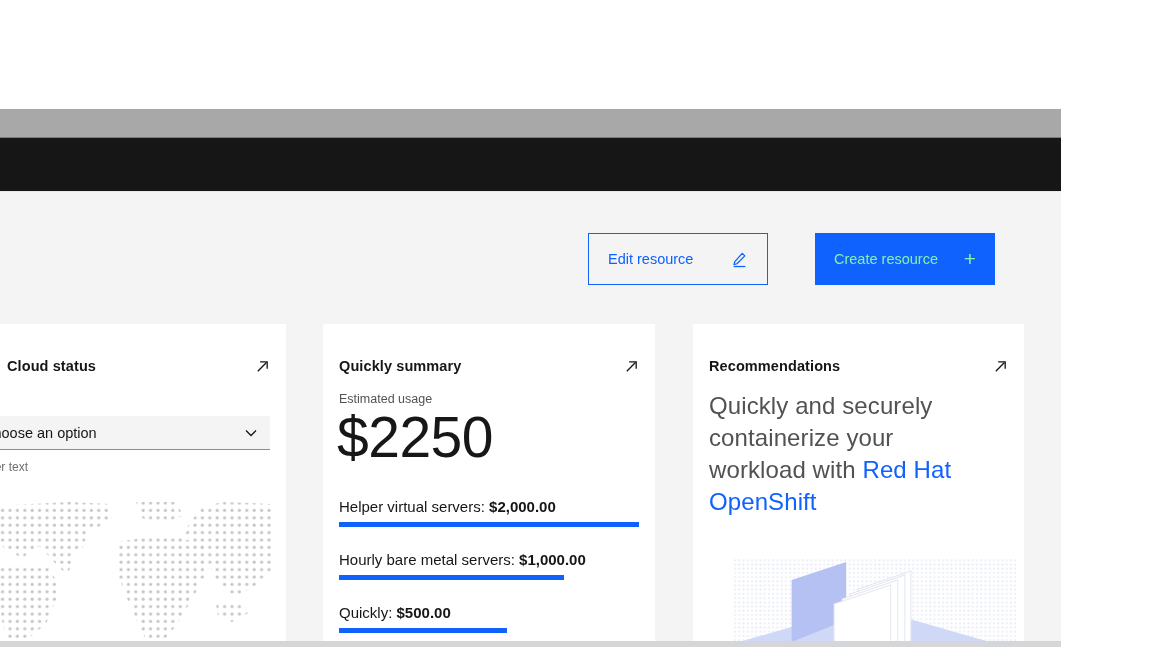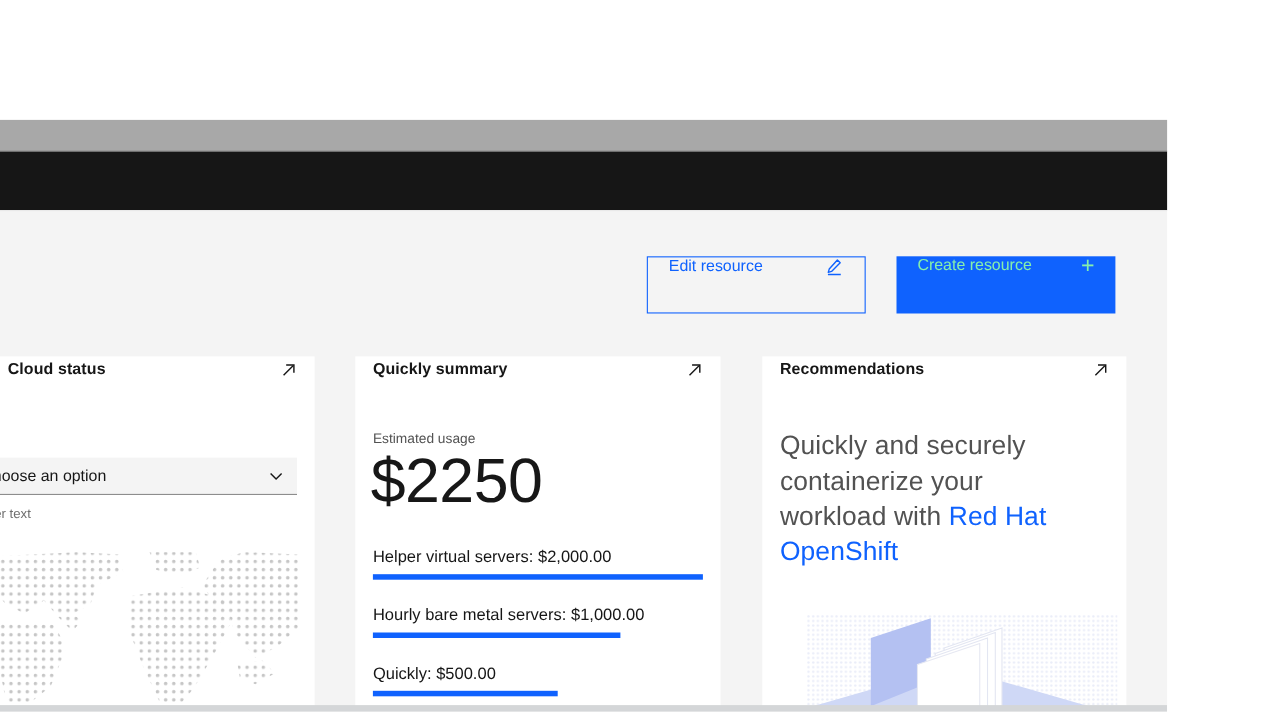--- a/index.html
+++ b/index.html
@@ -8,53 +8,53 @@
   .stage { position:relative; width:1152px; height:648px; background:#ffffff; }
 
   .window { position:absolute; left:0; top:109px; width:1061px; height:539px; }
   .titlebar { height:29px; background:#a8a8a8; border-bottom:1px solid #7a7a7a; }
   .appheader { height:53px; background:#161616; }
   .content { position:relative; height:456px; background:#f4f4f4; overflow:hidden;
              border-top:1px solid #e8e8e8; }
   .bottom-strip { position:absolute; left:0; right:0; bottom:0; height:6px; background:#d4d6d8; }
 
   
-  .btn { position:absolute; top:41px; height:52px; width:199px; display:flex;
-         align-items:flex-start; justify-content:space-between; padding:0 19px;
+  .btn { position:absolute; top:41px; height:52px; width:180px; display:flex;
+         align-items:center; justify-content:space-between; padding:0 19px;
          font-family:"Liberation Sans", sans-serif; font-size:14.5px; cursor:pointer; }
   .btn-edit { left:588px; background:transparent; border:1px solid #0f62fe; color:#0f62fe; }
   .btn-create { left:815px; background:#0f62fe; border:none; color:#86efac; }
   .btn .plus { font-size:21px; font-weight:400; line-height:1; margin-top:-2px; }
 
   
   .card { position:absolute; top:132px; height:318px; background:#ffffff; }
   .card1 { left:-46px; width:332px; }
   .card2 { left:323px; width:332px; }
   .card3 { left:693px; width:331px; }
 
-  .card-head { position:absolute; top:4px; left:16px; right:16px; display:flex;
+  .card-head { position:absolute; top:34px; left:16px; right:16px; display:flex;
                justify-content:space-between; align-items:flex-start; }
   .card1 .card-head { left:53px; }
   .card-head h3 { font-size:14.5px; font-weight:700; color:#161616; letter-spacing:.1px; }
   .launch { width:15px; height:15px; margin-top:1px; cursor:pointer; }
   .dropdown { position:absolute; top:92px; left:16px; right:16px; height:34px;
               background:#f4f4f4; border-bottom:1px solid #8d8d8d; display:flex;
               align-items:center; justify-content:space-between; padding:0 13px;
               font-size:14.5px; color:#161616; cursor:pointer; }
   .helper { position:absolute; top:136px; left:16px; font-size:12px; color:#6f6f6f; }
   .worldmap { position:absolute; left:16px; top:176px; width:302px; height:140px; }
 
   
   .usage-label { position:absolute; top:68px; left:16px; font-size:12.5px; color:#525252; }
   .usage-value { position:absolute; top:80px; left:14px; font-size:57px; font-weight:300;
                  color:#171717; letter-spacing:-.5px; }
   .usage-rows { position:absolute; top:174px; left:16px; right:16px; }
   .usage-row { margin-bottom:24px; }
   .usage-row .rowtext { font-size:15px; color:#161616; }
-  .usage-row .rowtext b { font-weight:400; }
+  .usage-row .rowtext b { font-weight:700; }
   .bar { margin-top:7px; height:5px; }
   .bar-fill { height:100%; background:#0f62fe; }
 
   
   .reco-text { position:absolute; top:66px; left:16px; width:250px; font-size:24px;
                line-height:32px; color:#525252; letter-spacing:.1px; }
   .reco-text a { color:#0f62fe; text-decoration:none; cursor:pointer; }
   .illus { position:absolute; left:40px; top:230px; width:283px; height:88px; }
 </style>
 </head>

